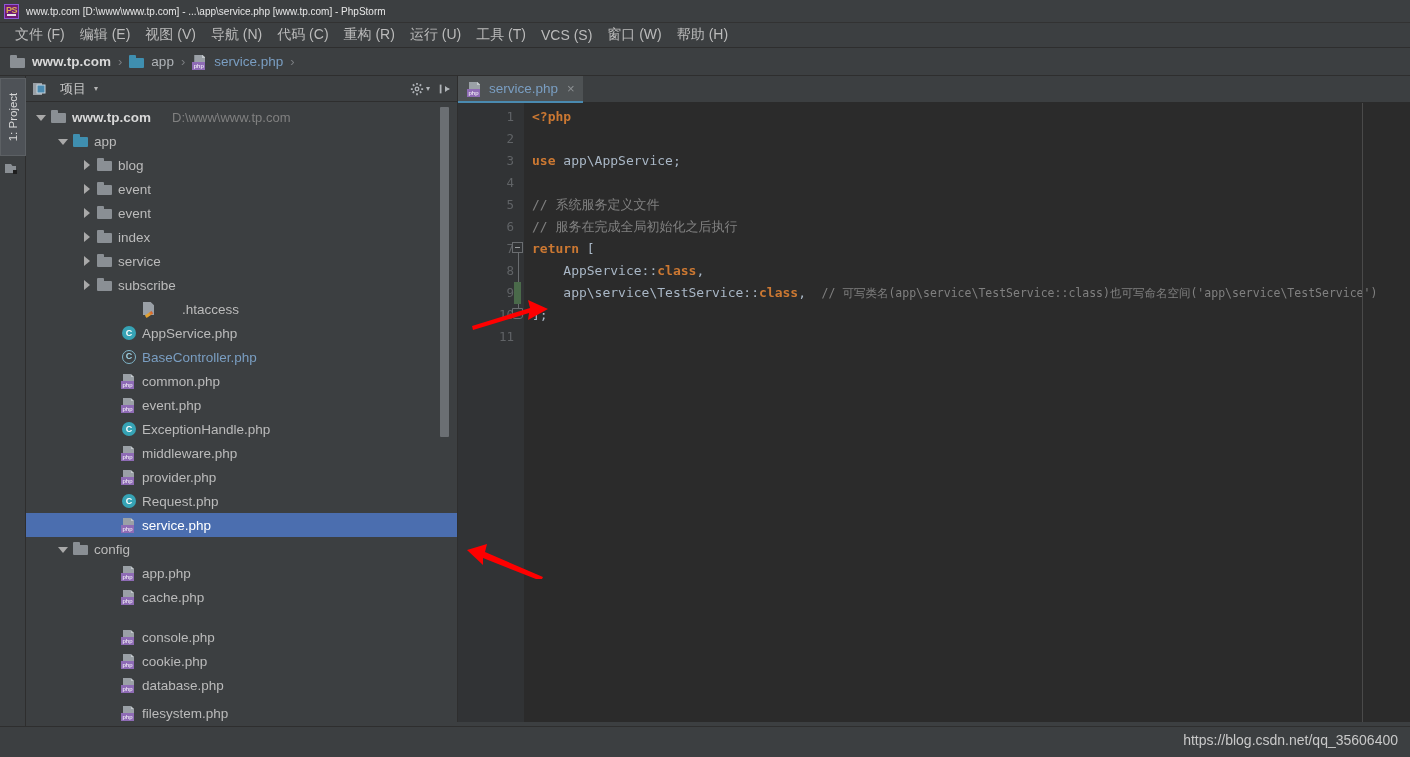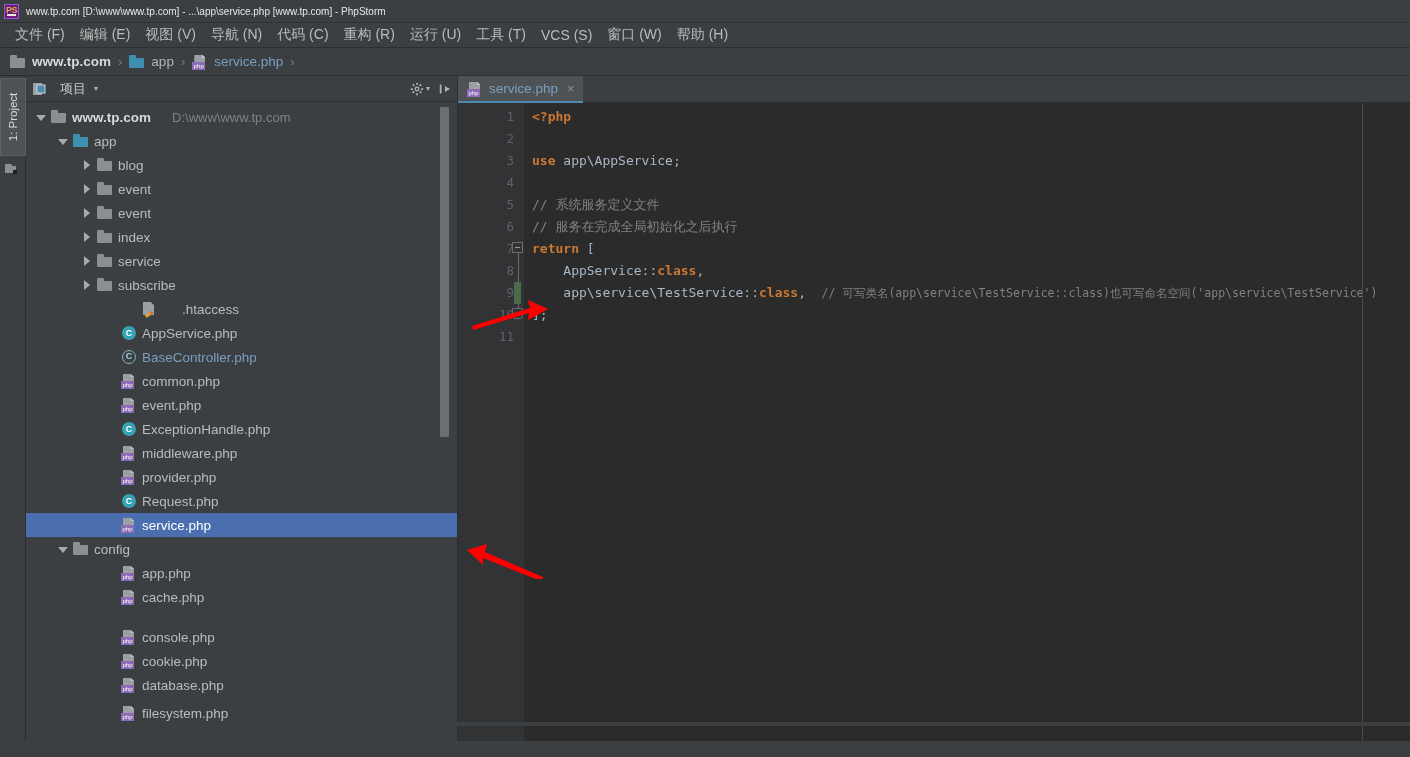--- a/index.html
+++ b/index.html
@@ -554,20 +554,23 @@
             <div class="cl"><span class="pn">    app\service\TestService::</span><span class="kw">class</span><span class="op">,  </span><span class="cm cmt-small">// 可写类名(app\service\TestService::class)也可写命名空间('app\service\TestService')</span></div>
             <div class="cl"><span class="op">];</span></div>
             <div class="cl"></div>
           </div>
       </div>
     </div>
   </div>
 
   <div class="editor-bottom-strip"></div>
 
+  <div class="statusbar">
+    <div class="watermark">https://blog.csdn.net/qq_35606400</div>
+  </div>
 
   <svg class="anno" style="left:470px; top:296px;" width="80" height="36" viewBox="0 0 80 36">
     <path d="M2 30 L60 12 L58 4 L78 13 L58 24 L59 17 L3 34 Z" fill="#fe0000"></path>
   </svg>
   <svg class="anno" style="left:465px; top:533px;" width="80" height="46" viewBox="0 0 80 46">
     <path d="M78 44 L20 19 L22 11 L2 17 L18 32 L18 25 L76 48 Z" fill="#fe0000"></path>
   </svg>
 
 </div>
 

